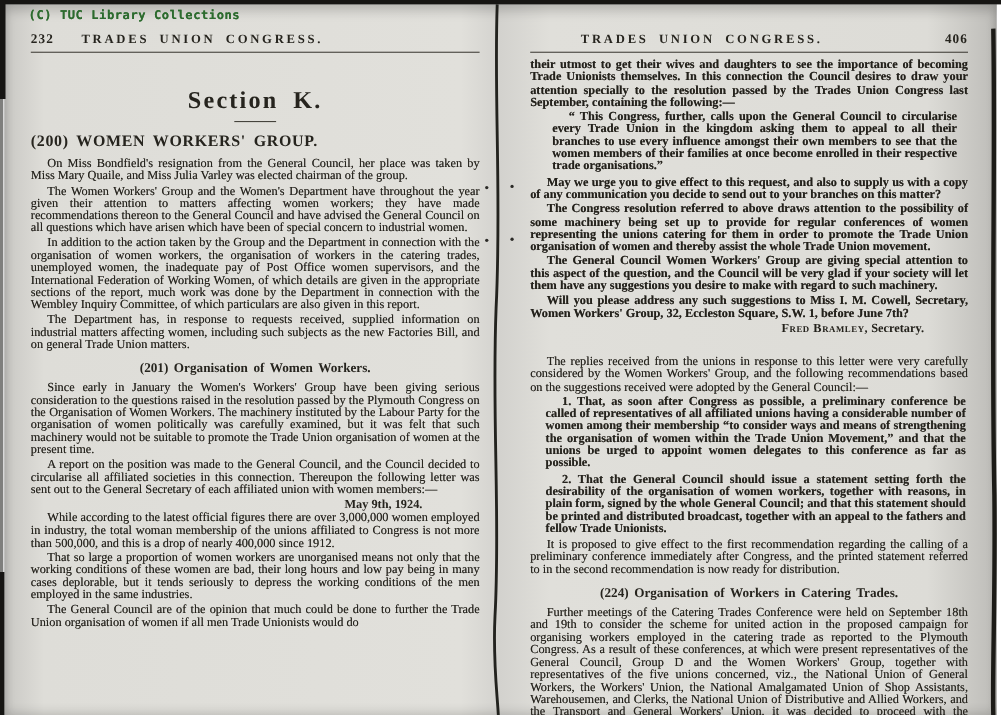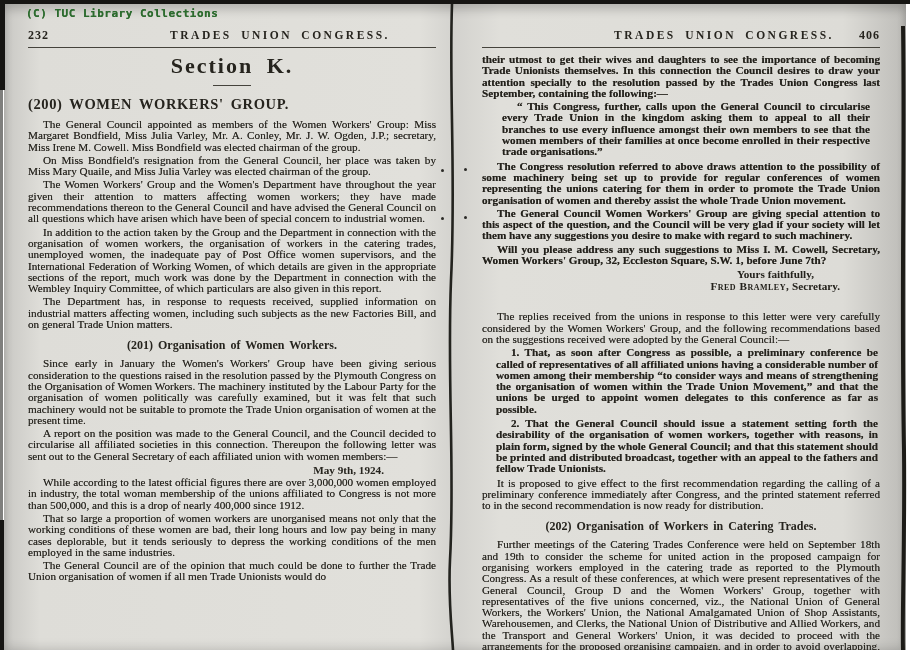--- a/index.html
+++ b/index.html
@@ -14,24 +14,24 @@
     background:linear-gradient(90deg,#c9c8c4 0%,#deddd8 4%,#e1e0db 46%,#d3d2ce 50%,#e0dfda 55%,#dddcd7 93%,#bdbcb8 100%);
     box-shadow:inset 0 6px 10px rgba(0,0,0,.18), inset 0 -4px 8px rgba(0,0,0,.10);
   }
   .page{position:absolute;top:4px;height:646px;overflow:hidden;}
   .page-left{left:10px;width:440px;padding:0 14px 0 18px;box-sizing:border-box;}
   .page-right{left:462px;width:436px;padding:0 18px 0 20px;box-sizing:border-box;}
 
   .running-head{display:flex;align-items:baseline;margin-top:24px;}
   .pgnum{width:46px;font-weight:bold;font-size:12px;letter-spacing:1px;}
   .pgnum.right{text-align:right;}
-  .runtitle{flex:1;text-align:right;font-weight:bold;font-size:11.5px;letter-spacing:2.5px;word-spacing:4px;}
+  .runtitle{flex:1;text-align:left;font-weight:bold;font-size:11.5px;letter-spacing:2.5px;word-spacing:4px;}
   .head-rule{border:0;border-top:1.6px solid #45433c;margin:4px 0 0 0;}
 
-  .section-title{margin:5px 0 0 0;text-align:center;font-size:22px;font-weight:bold;letter-spacing:2px;word-spacing:6px;}
+  .section-title{margin:30px 0 0 0;text-align:center;font-size:22px;font-weight:bold;letter-spacing:2px;word-spacing:6px;}
   .section-divider{width:38px;border-top:1.4px solid #45433c;margin:6px auto 0 auto;}
   .article-heading{margin:10px 0 6px 0;text-align:left;font-size:14.5px;font-weight:bold;letter-spacing:.6px;word-spacing:3px;}
   .sub-heading{margin:8px 0 5px 0;text-align:center;font-size:12px;font-weight:bold;word-spacing:2px;}
 
   .p{
     margin:0 0 2px 0;font-size:11.2px;line-height:11.3px;text-align:justify;
     text-indent:15px;text-shadow:0 0 .4px rgba(38,36,30,.65);
   }
   .noindent{text-indent:0;}
   .date-line{font-size:11.2px;line-height:12px;text-align:right;padding-right:52px;font-weight:bold;margin:2px 0 1px 0;}
@@ -86,21 +86,20 @@
       <span class="pgnum">232</span>
       <span class="runtitle">TRADES UNION CONGRESS.</span>
       <span class="pgnum"></span>
     </div>
     <div class="head-rule"></div>
 
     <div class="section-title">Section K.</div>
     <div class="section-divider"></div>
     <div class="article-heading">(200) WOMEN WORKERS' GROUP.</div>
 
-    <p class="p">The General Council appointed as members of the Women Workers' Group: Miss Margaret Bondfield, Miss Julia Varley, Mr. A. Conley, Mr. J. W. Ogden, J.P.; secretary, Miss Irene M. Cowell.  Miss Bondfield was elected chairman of the group.</p>
     <p class="p">On Miss Bondfield's resignation from the General Council, her place was taken by Miss Mary Quaile, and Miss Julia Varley was elected chairman of the group.</p>
     <p class="p">The Women Workers' Group and the Women's Department have throughout the year given their attention to matters affecting women workers; they have made recommendations thereon to the General Council and have advised the General Council on all questions which have arisen which have been of special concern to industrial women.</p>
     <p class="p">In addition to the action taken by the Group and the Department in connection with the organisation of women workers, the organisation of workers in the catering trades, unemployed women, the inadequate pay of Post Office women supervisors, and the International Federation of Working Women, of which details are given in the appropriate sections of the report, much work was done by the Department in connection with the Wembley Inquiry Committee, of which particulars are also given in this report.</p>
     <p class="p">The Department has, in response to requests received, supplied information on industrial matters affecting women, including such subjects as the new Factories Bill, and on general Trade Union matters.</p>
 
     <div class="sub-heading">(201) Organisation of Women Workers.</div>
 
     <p class="p">Since early in January the Women's Workers' Group have been giving serious consideration to the questions raised in the resolution passed by the Plymouth Congress on the Organisation of Women Workers.  The machinery instituted by the Labour Party for the organisation of women politically was carefully examined, but it was felt that such machinery would not be suitable to promote the Trade Union organisation of women at the present time.</p>
     <p class="p">A report on the position was made to the General Council, and the Council decided to circularise all affiliated societies in this connection. Thereupon the following letter was sent out to the General Secretary of each affiliated union with women members:—</p>
 
@@ -115,32 +114,32 @@
     <div class="running-head">
       <span class="pgnum"></span>
       <span class="runtitle">TRADES UNION CONGRESS.</span>
       <span class="pgnum right">406</span>
     </div>
     <div class="head-rule"></div>
     <div style="height:6px"></div>
 
     <p class="p letter-b noindent">their utmost to get their wives and daughters to see the importance of becoming Trade Unionists themselves.  In this connection the Council desires to draw your attention specially to the resolution passed by the Trades Union Congress last September, containing the following:—</p>
     <p class="p letter-b quote">“ This Congress, further, calls upon the General Council to circularise every Trade Union in the kingdom asking them to appeal to all their branches to use every influence amongst their own members to see that the women members of their families at once become enrolled in their respective trade organisations.”</p>
+    <p class="p letter-b">May we urge you to give effect to this request, and also to supply us with a copy of any communication you decide to send out to your branches on this matter?</p>
     <p class="p letter-b">The Congress resolution referred to above draws attention to the possibility of some machinery being set up to provide for regular conferences of women representing the unions catering for them in order to promote the Trade Union organisation of women and thereby assist the whole Trade Union movement.</p>
     <p class="p letter-b">The General Council Women Workers' Group are giving special attention to this aspect of the question, and the Council will be very glad if your society will let them have any suggestions you desire to make with regard to such machinery.</p>
     <p class="p letter-b">Will you please address any such suggestions to Miss I. M. Cowell, Secretary, Women Workers' Group, 32, Eccleston Square, S.W. 1, before June 7th?</p>
 
-    <div class="signoff letter-b">Yours faithfully,</div>
     <div class="signature letter-b">
       <span class="sig-name">Fred Bramley,</span>
       <span>Secretary.</span>
     </div>
 
     <p class="p">The replies received from the unions in response to this letter were very carefully considered by the Women Workers' Group, and the following recommendations based on the suggestions received were adopted by the General Council:—</p>
     <p class="p rec">1. That, as soon after Congress as possible, a preliminary conference be called of representatives of all affiliated unions having a considerable number of women among their membership “to consider ways and means of strengthening the organisation of women within the Trade Union Movement,” and that the unions be urged to appoint women delegates to this conference as far as possible.</p>
     <p class="p rec">2. That the General Council should issue a statement setting forth the desirability of the organisation of women workers, together with reasons, in plain form, signed by the whole General Council; and that this statement should be printed and distributed broadcast, together with an appeal to the fathers and fellow Trade Unionists.</p>
     <p class="p">It is proposed to give effect to the first recommendation regarding the calling of a preliminary conference immediately after Congress, and the printed statement referred to in the second recommendation is now ready for distribution.</p>
 
-    <div class="sub-heading">(202) Organisation of Workers in Catering Trades.</div>
+    <div class="sub-heading">(224) Organisation of Workers in Catering Trades.</div>
 
     <p class="p">Further meetings of the Catering Trades Conference were held on September 18th and 19th to consider the scheme for united action in the proposed campaign for organising workers employed in the catering trade as reported to the Plymouth Congress.  As a result of these conferences, at which were present representatives of the General Council, Group D and the Women Workers' Group, together with representatives of the five unions concerned, viz., the National Union of General Workers, the Workers' Union, the National Amalgamated Union of Shop Assistants, Warehousemen, and Clerks, the National Union of Distributive and Allied Workers, and the Transport and General Workers' Union, it was decided to proceed with the arrangements for the proposed organising campaign, and in order to avoid overlapping, it was agreed to submit to the unions concerned a</p>
   </div>
 </div>
 
 </body></html>

